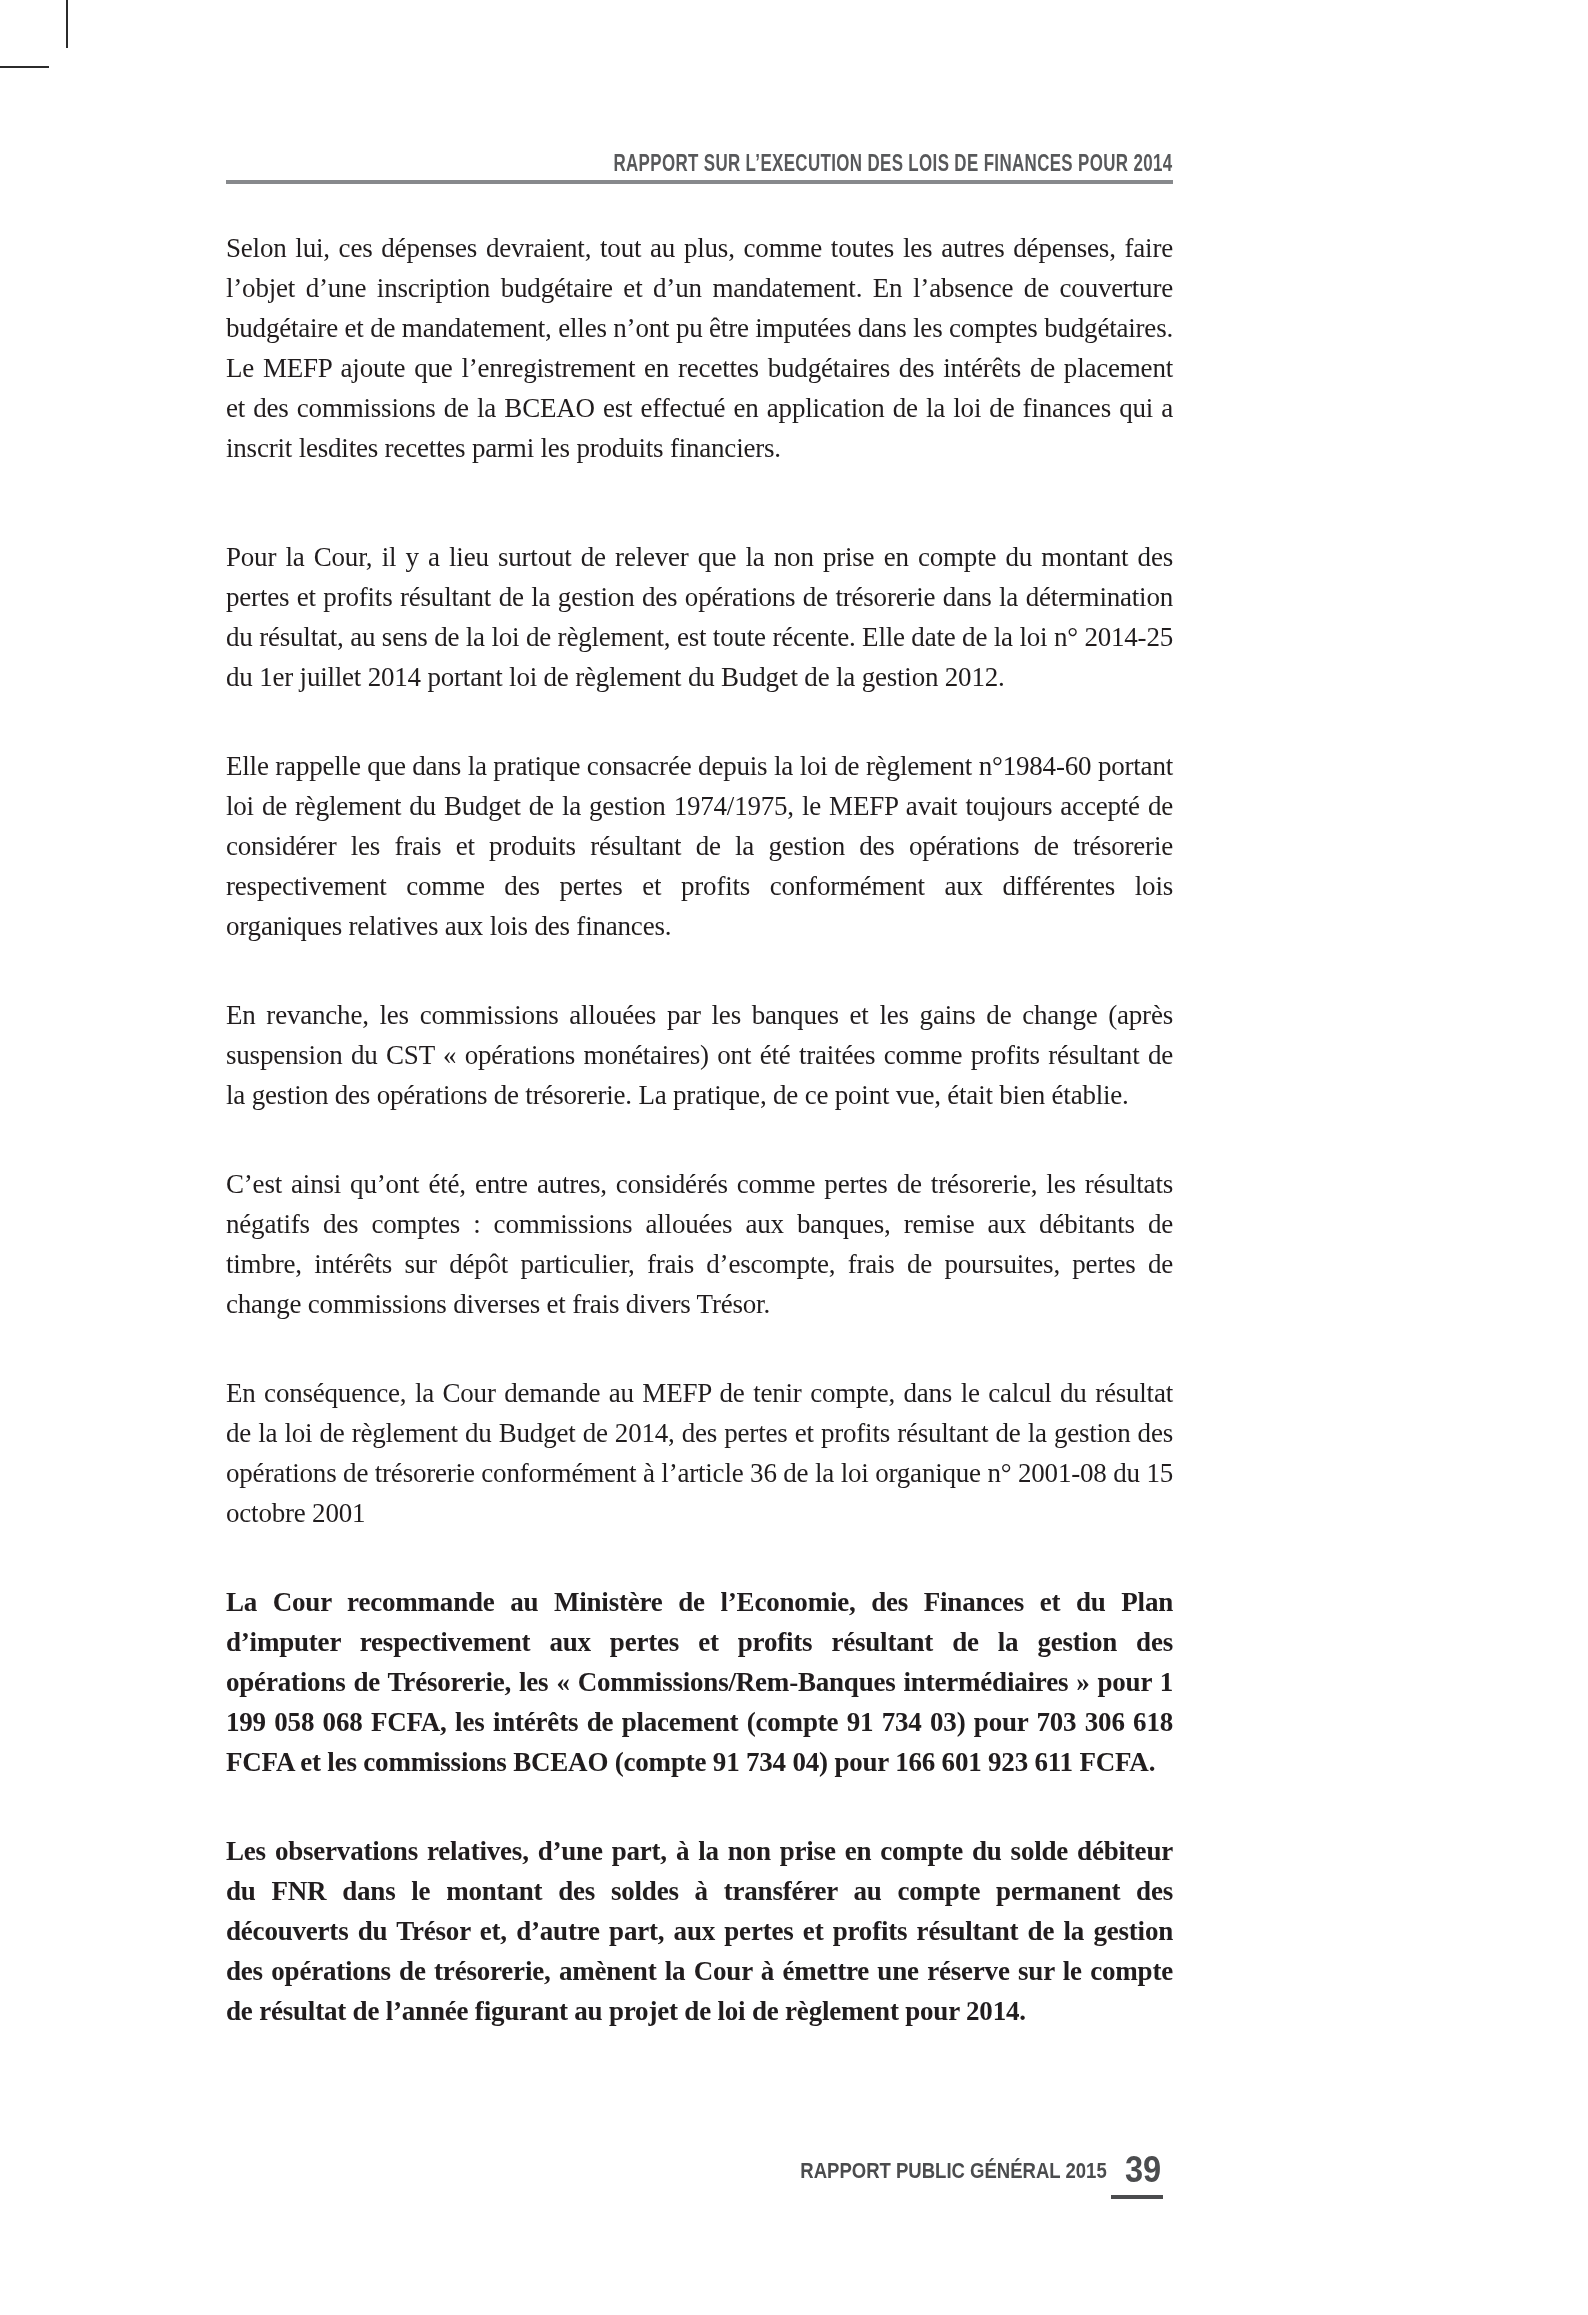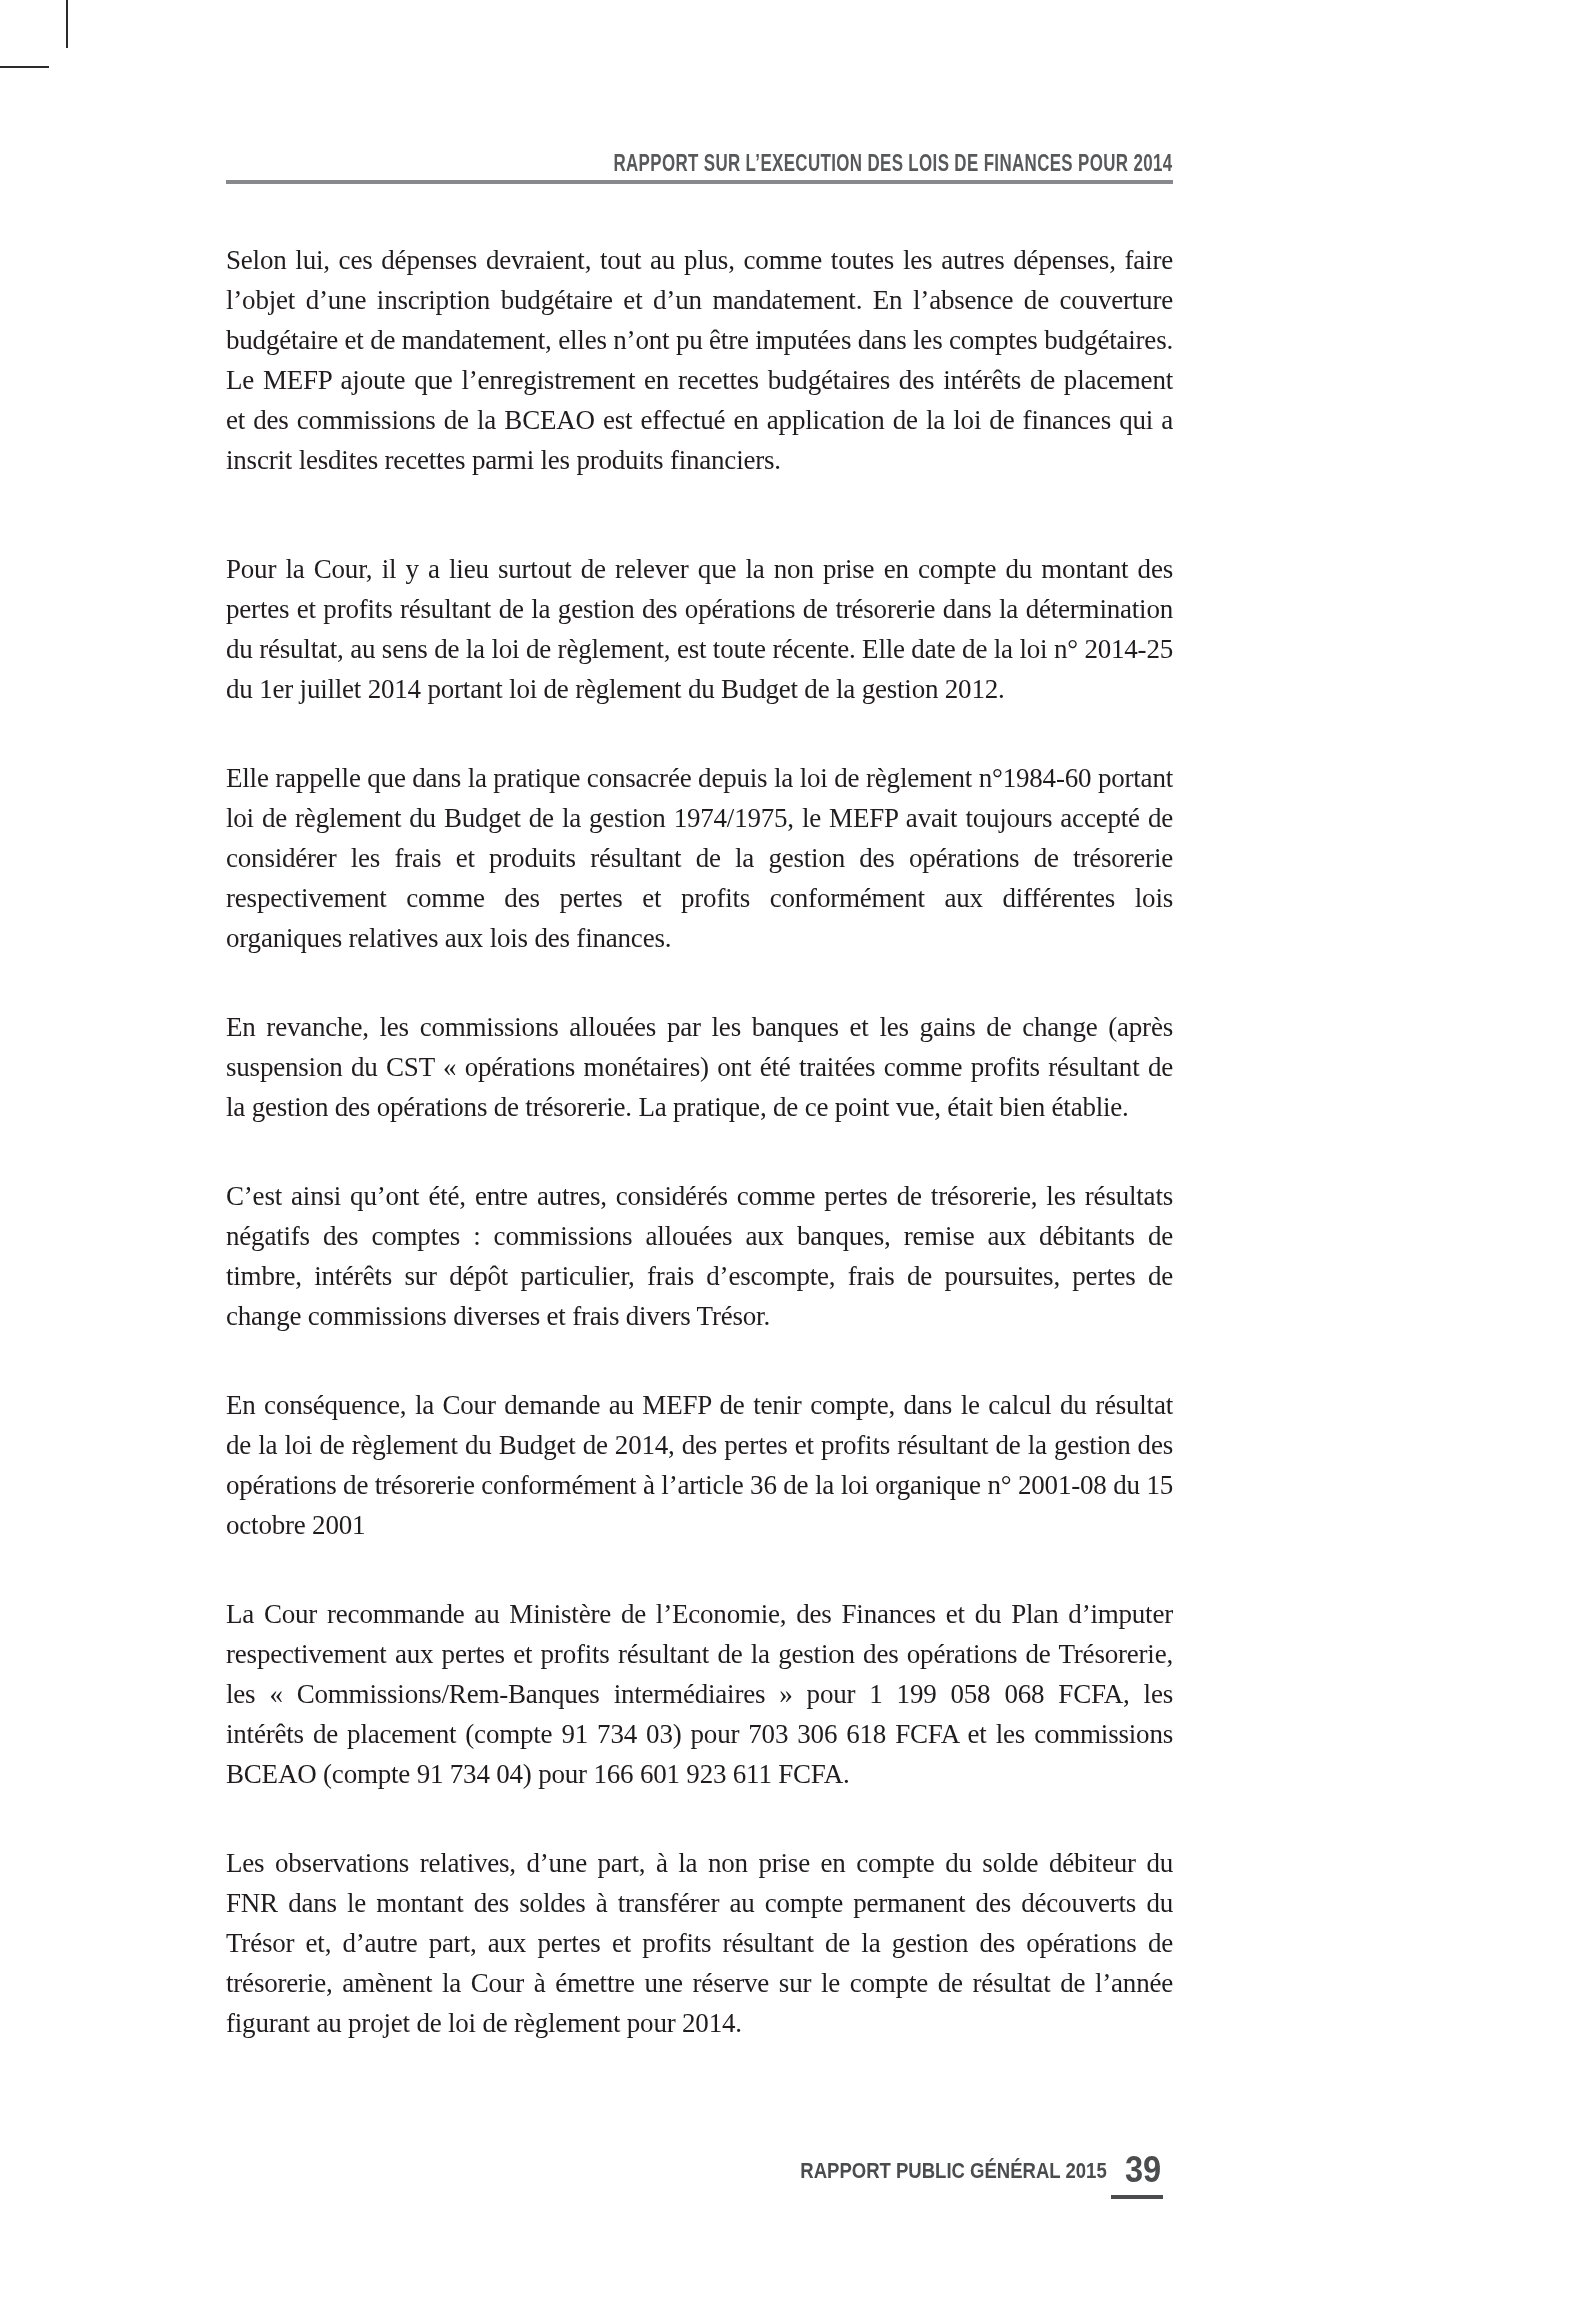--- a/index.html
+++ b/index.html
@@ -57,27 +57,27 @@
     top: 228px;
     left: 226px;
     right: 203px;
     color: var(--body-text, #211d1e);
     font-size: 27px;
     line-height: 40px;
     letter-spacing: -0.2px;
     text-align: justify;
   }
   .body-block p {
-    margin: 12px 0 49px 0;
+    margin: 0 0 49px 0;
   }
   .body-block p.first {
     margin-bottom: 69px;
   }
   .body-block p.bold {
-    font-weight: 400;
+    font-weight: 700;
   }
 
   
   .footer {
     position: absolute;
     top: 2151px;
     right: 215px;
     display: flex;
     align-items: flex-end;
     gap: 12.7px;

